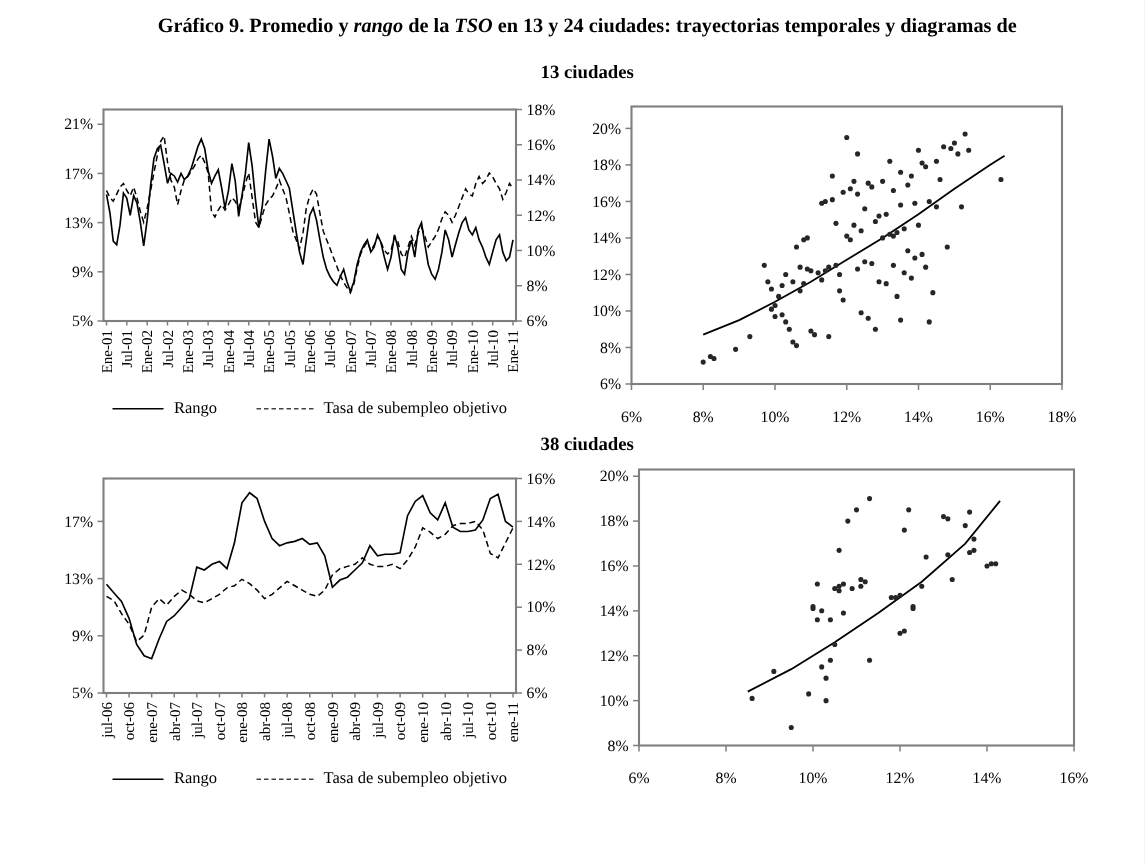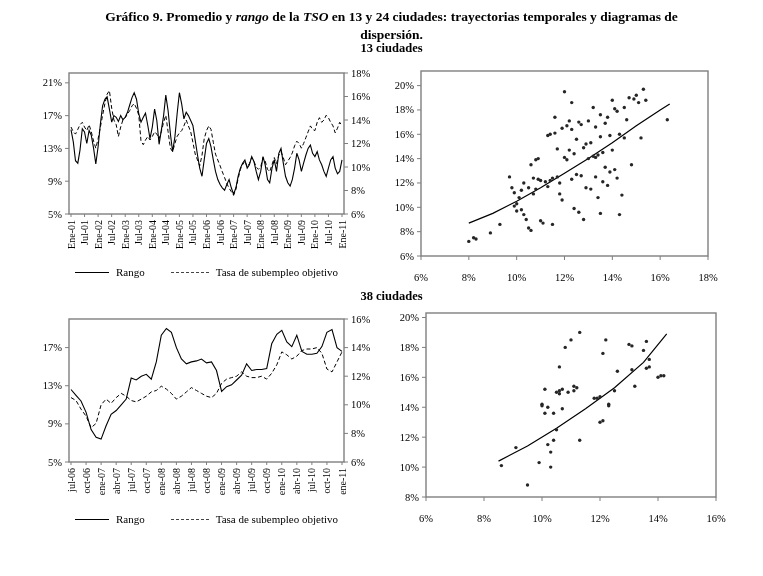--- a/index.html
+++ b/index.html
@@ -42,21 +42,20 @@
     font-weight:bold; font-size:12px;
   }
 </style>
 </head>
 <body>
 
 <div class="page">
 
   <div class="title-block">
     <div id="title-line1"><span>Gráfico 9. Promedio y </span><span class="it">rango</span><span> de la </span><span class="it">TSO</span><span> en 13 y 24 ciudades: trayectorias temporales y diagramas de</span></div>
-    <div>dispersión.</div>
   </div>
 
   <div class="section-title s13">13 ciudades</div>
   <div class="section-title s24">38 ciudades</div>
 
   <svg class="chart-line-13" width="345" height="200">
       <g>
         <rect x="35" y="7" width="275" height="141" fill="none" stroke="#7f7f7f" stroke-width="1.4"></rect>
         <g>
           <line x1="31" y1="148" x2="35" y2="148" stroke="#7f7f7f" stroke-width="1"></line>

